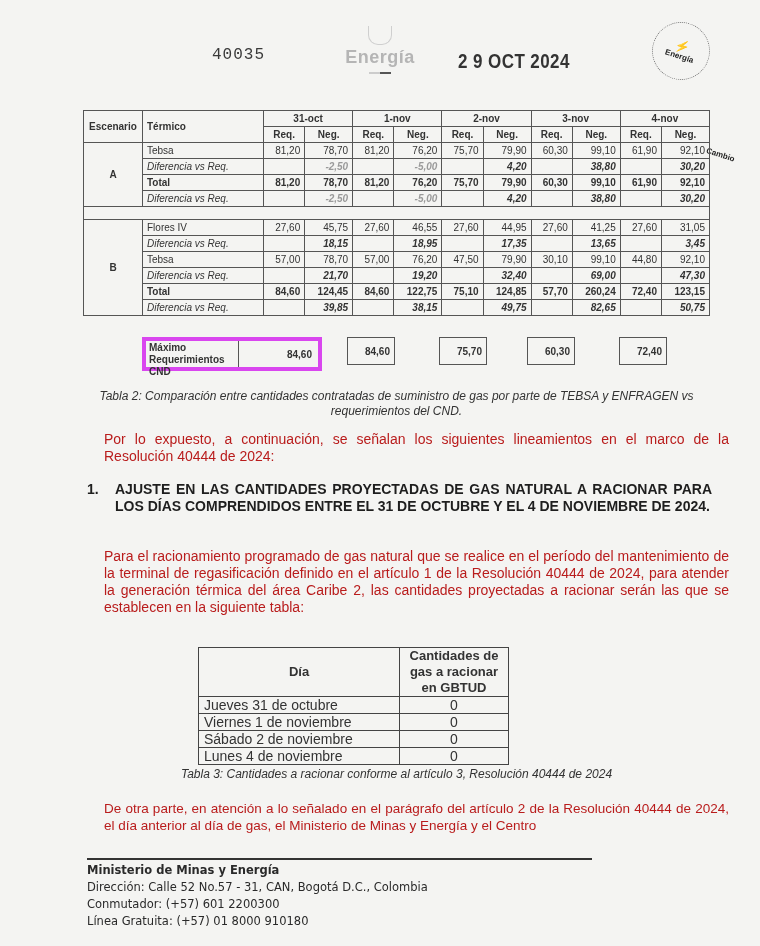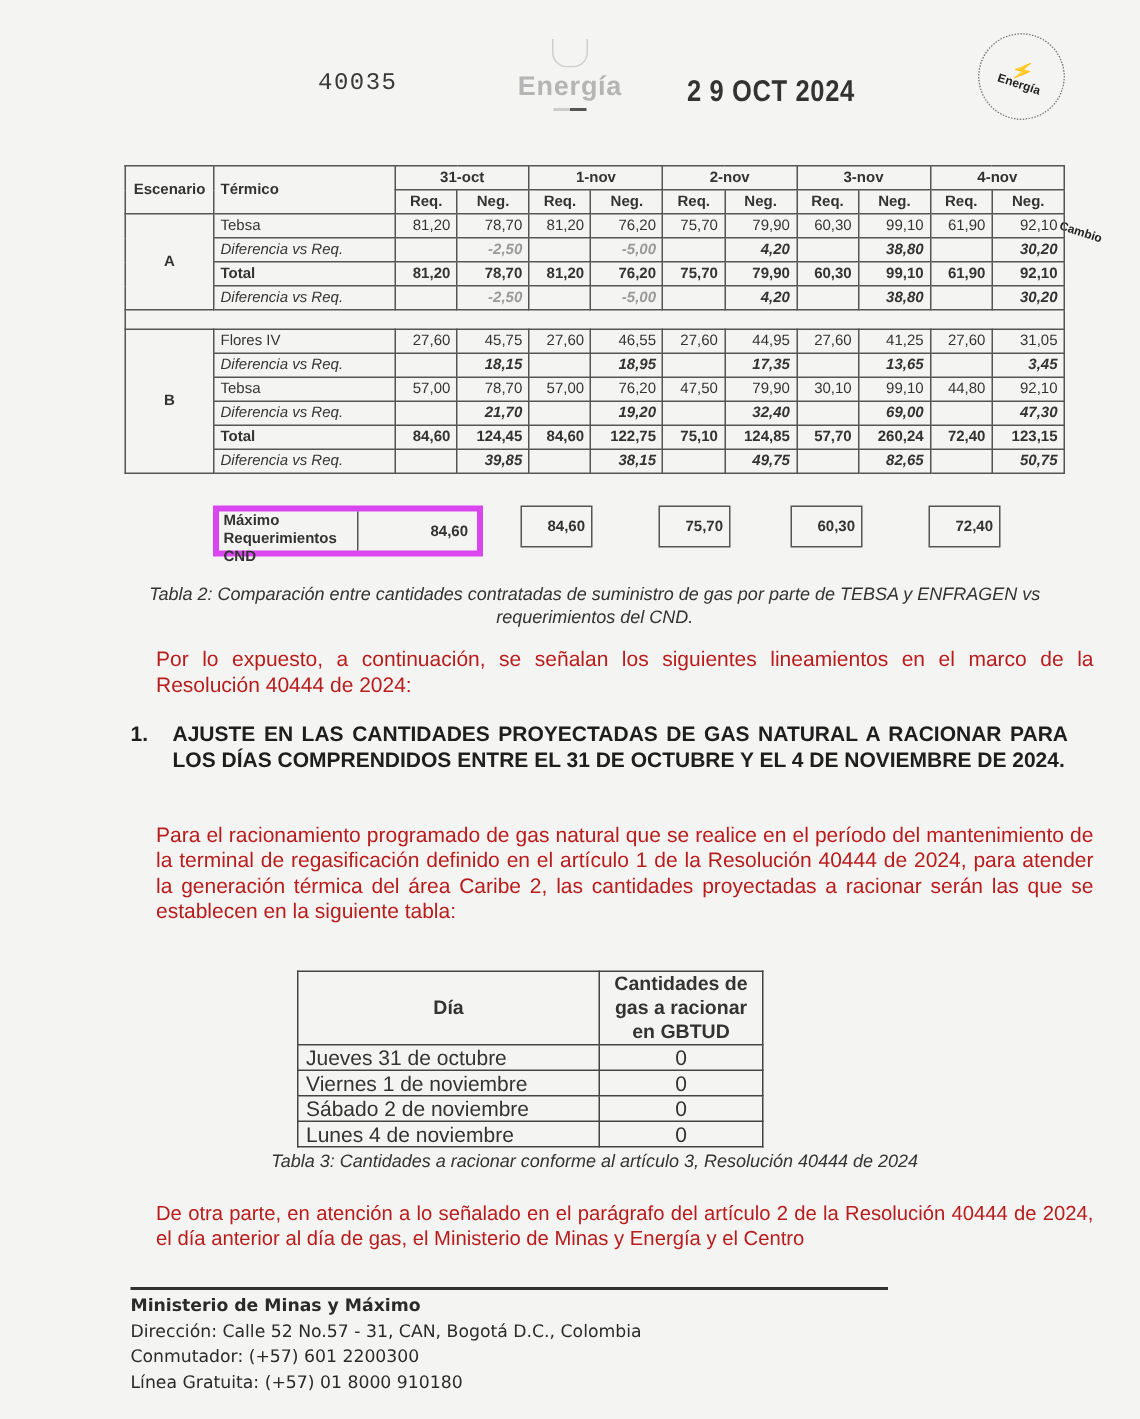--- a/index.html
+++ b/index.html
@@ -334,18 +334,18 @@
           <td class="val">0</td>
         </tr>
       </tbody>
   </table>
   <div class="caption cap3">Tabla 3: Cantidades a racionar conforme al artículo 3, Resolución 40444 de 2024</div>
 
   <div class="para p3">De otra parte, en atención a lo señalado en el parágrafo del artículo 2 de la Resolución 40444 de 2024, el día anterior al día de gas, el Ministerio de Minas y Energía y el Centro</div>
 
   <div class="footer-rule"></div>
   <div class="footer">
-    <div class="org">Ministerio de Minas y Máximo</div>
+    <div class="org">Ministerio de Minas y Energía</div>
     <div>Dirección: Calle 52 No.57 - 31, CAN, Bogotá D.C., Colombia</div>
     <div>Conmutador: (+57) 601 2200300</div>
     <div>Línea Gratuita: (+57) 01 8000 910180</div>
   </div>
 </div>
 
 </body></html>

